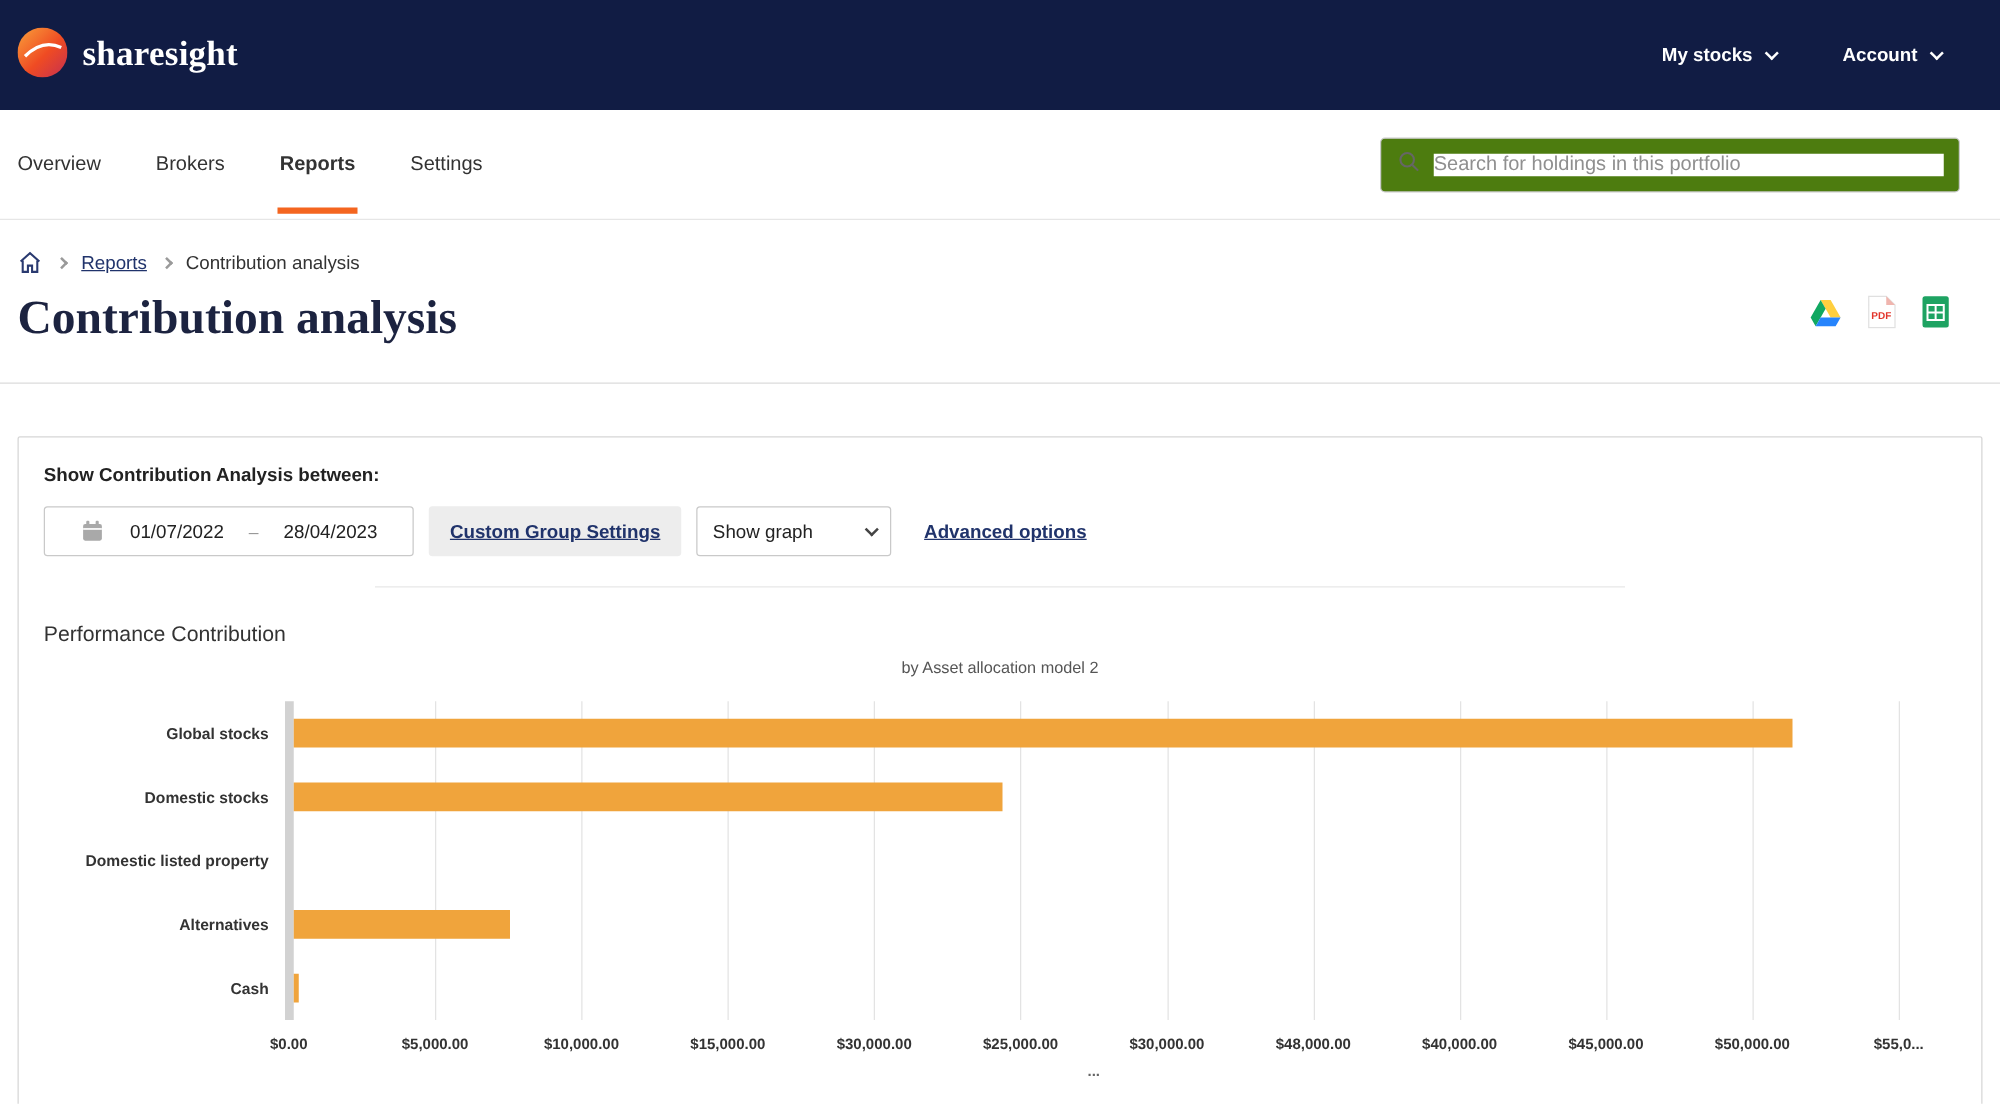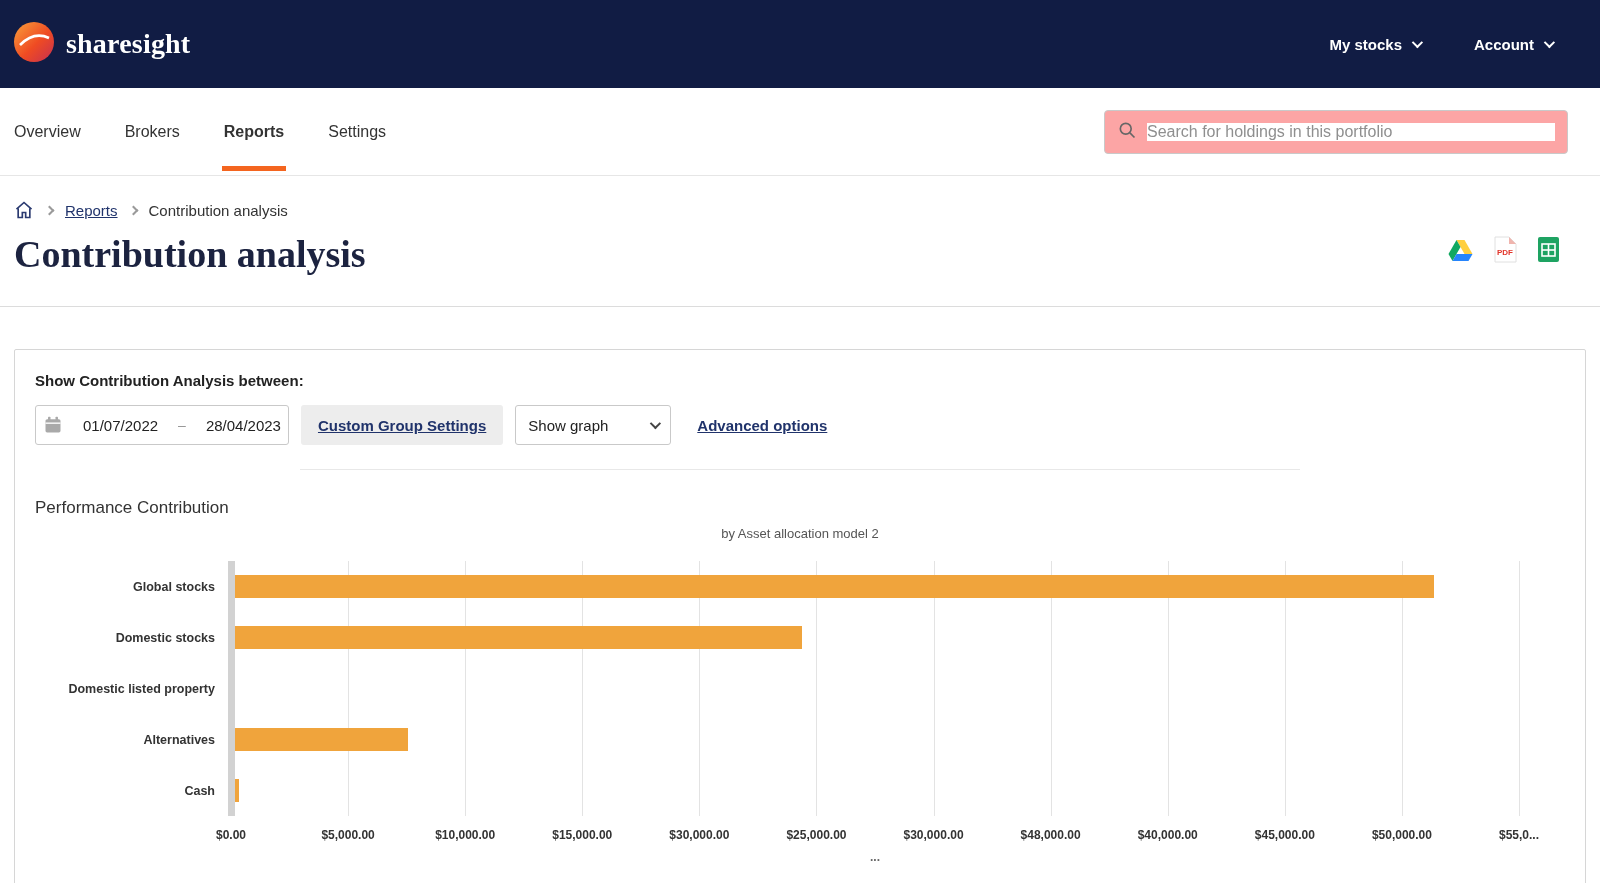--- a/index.html
+++ b/index.html
@@ -14,40 +14,40 @@
   .header-nav-item { display:flex; align-items:center; gap:10px; color:#fff; font-size:15px; font-weight:700; cursor:pointer; }
   .chev { width:8px; height:8px; border-right:2px solid #fff; border-bottom:2px solid #fff; transform:rotate(45deg) translateY(-2px); }
   .chev.dark { border-color:#444; }
 
   
   .subnav { height:88px; border-bottom:1px solid #e6e6e6; display:flex; align-items:center; padding:0 32px 0 14px; }
   .tabs { display:flex; gap:44px; height:100%; }
   .tab { display:flex; align-items:center; height:100%; font-size:16px; color:#333; position:relative; cursor:pointer; }
   .tab.active { font-weight:700; }
   .tab.active::after { content:""; position:absolute; left:-2px; right:-2px; bottom:4px; height:5px; background:#f4651f; }
-  .search-box { margin-left:auto; width:464px; height:44px; border:1px solid #c9c9c9; border-radius:4px; display:flex; align-items:center; gap:10px; padding:0 12px; background:#fca5a5; }
+  .search-box { margin-left:auto; width:464px; height:44px; border:1px solid #c9c9c9; border-radius:4px; display:flex; align-items:center; gap:10px; padding:0 12px; background:#4d7c0f; }
   .search-box input { border:none; outline:none; flex:1; font-size:16px; font-family:"Liberation Sans",sans-serif; color:#333; }
   .search-box input::placeholder { color:#8f8f8f; }
 
   
   .content-top { position:relative; }
   .breadcrumb { margin:24px 0 0 14px; display:flex; align-items:center; gap:12px; font-size:15px; }
   .crumb-chev { width:7px; height:7px; border-top:2px solid #9a9a9a; border-right:2px solid #9a9a9a; transform:rotate(45deg); }
   .crumb-link { color:#20336b; text-decoration:underline; cursor:pointer; }
   .crumb-current { color:#333; }
   h1.page-title { margin:12px 0 0 14px; font-family:"Liberation Serif","DejaVu Serif",serif; font-weight:700; font-size:38px; color:#1c2340; }
   .export-icons { position:absolute; right:40px; top:36px; display:flex; align-items:center; gap:20px; }
   .export-icons > div { cursor:pointer; }
   .section-divider { margin-top:30px; border-top:1px solid #dcdcdc; }
 
   
   .panel { margin:42px 14px 0 14px; border:1px solid #d6d6d6; border-radius:2px; padding:22px 20px; height:620px; }
   .filters-label { font-size:15px; color:#222;font-weight:bold; }
   .filters-row { margin-top:16px; display:flex; align-items:center; gap:12px; }
-  .date-range { display:flex; align-items:center; gap:20px; border:1px solid #c9c9c9; border-radius:3px; height:40px; padding:0 7px; cursor:pointer; }
+  .date-range { display:flex; align-items:center; gap:20px; border:1px solid #c9c9c9; border-radius:3px; height:40px; padding:0 28px; cursor:pointer; }
   .date-val { font-size:15px; color:#222; }
   .date-sep { color:#999; font-size:14px; }
   .select-ctl { display:flex; align-items:center; justify-content:space-between; gap:12px; border:1px solid #c9c9c9; border-radius:3px; height:40px; padding:0 12px; font-size:15px; color:#222; cursor:pointer; background:#fff; }
   .select-group-by { width:252px; }
   .select-show-graph { width:156px; }
   .btn-gray { height:40px; background:#ededed; border:none; border-radius:3px; padding:0 17px; display:flex; align-items:center; cursor:pointer; }
   .link-navy { color:#20336b; font-weight:700; font-size:15px; text-decoration:underline; }
   .adv-link { margin-left:14px; cursor:pointer; }
   .pre-chart-line { margin:24px auto 0; width:1000px; height:1px; background:#e8e8e8; }
 

